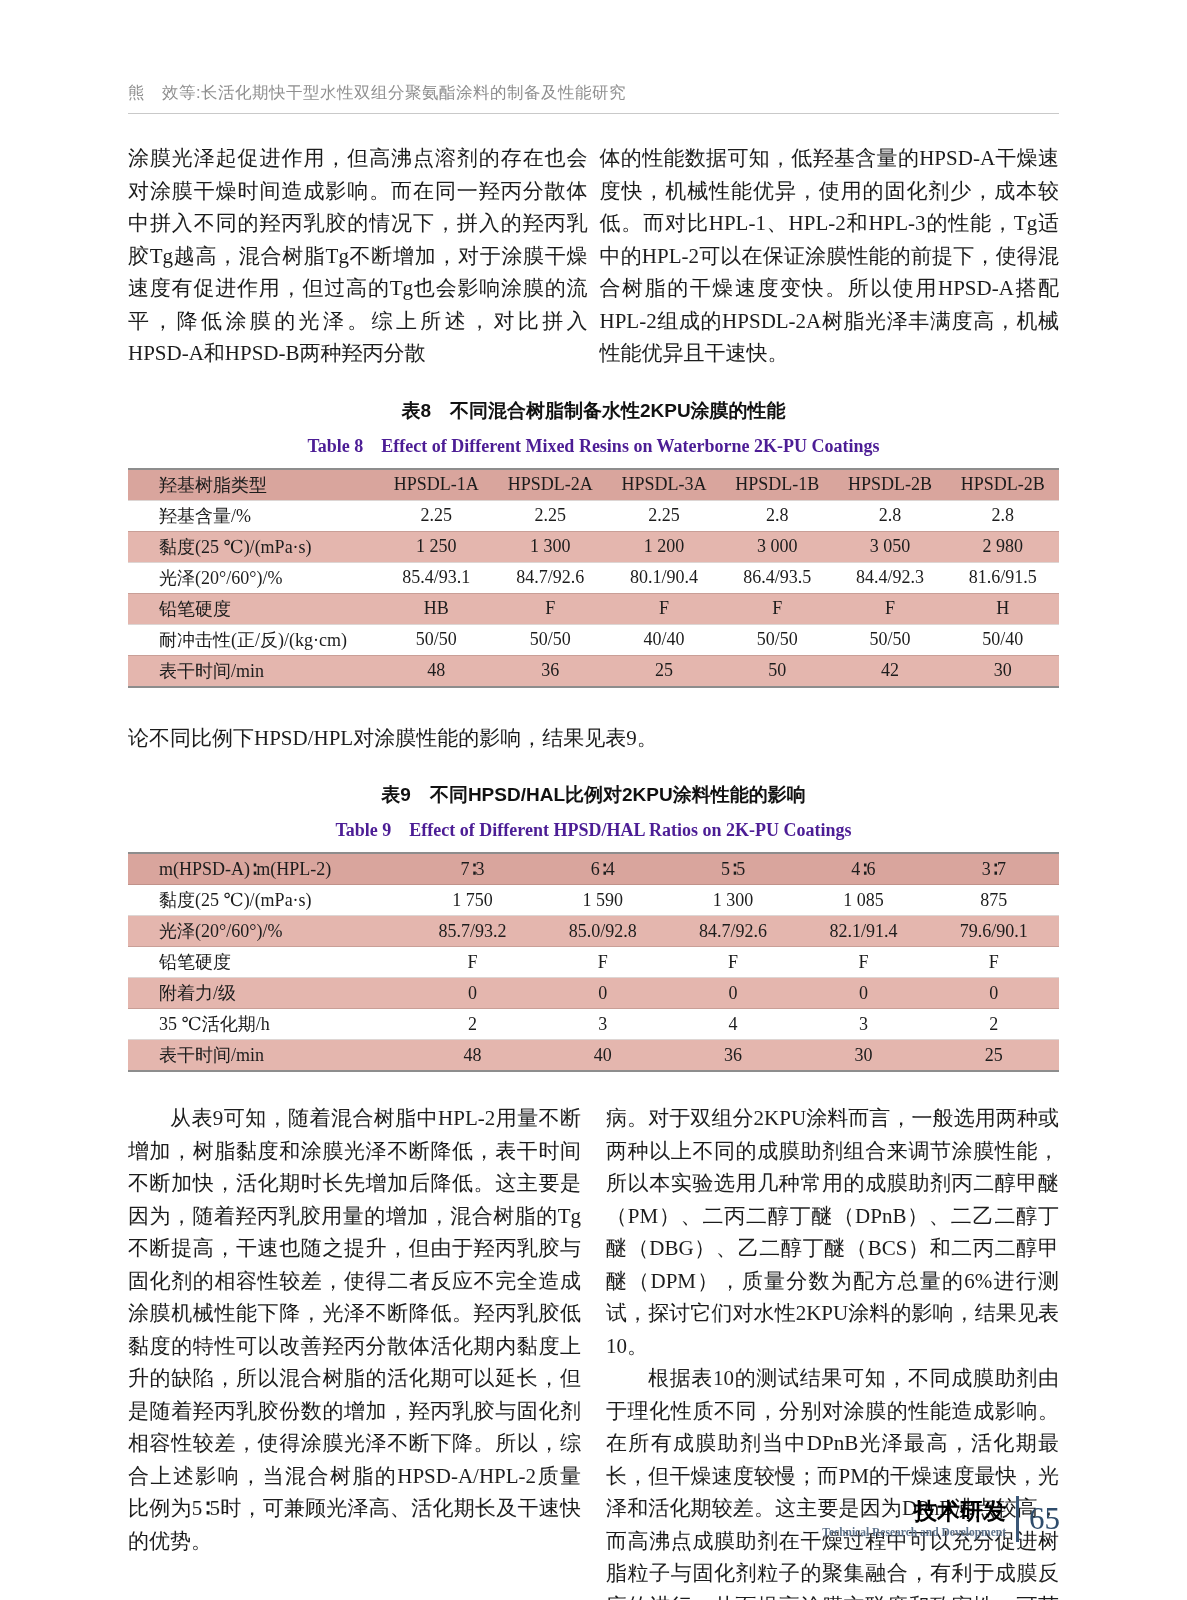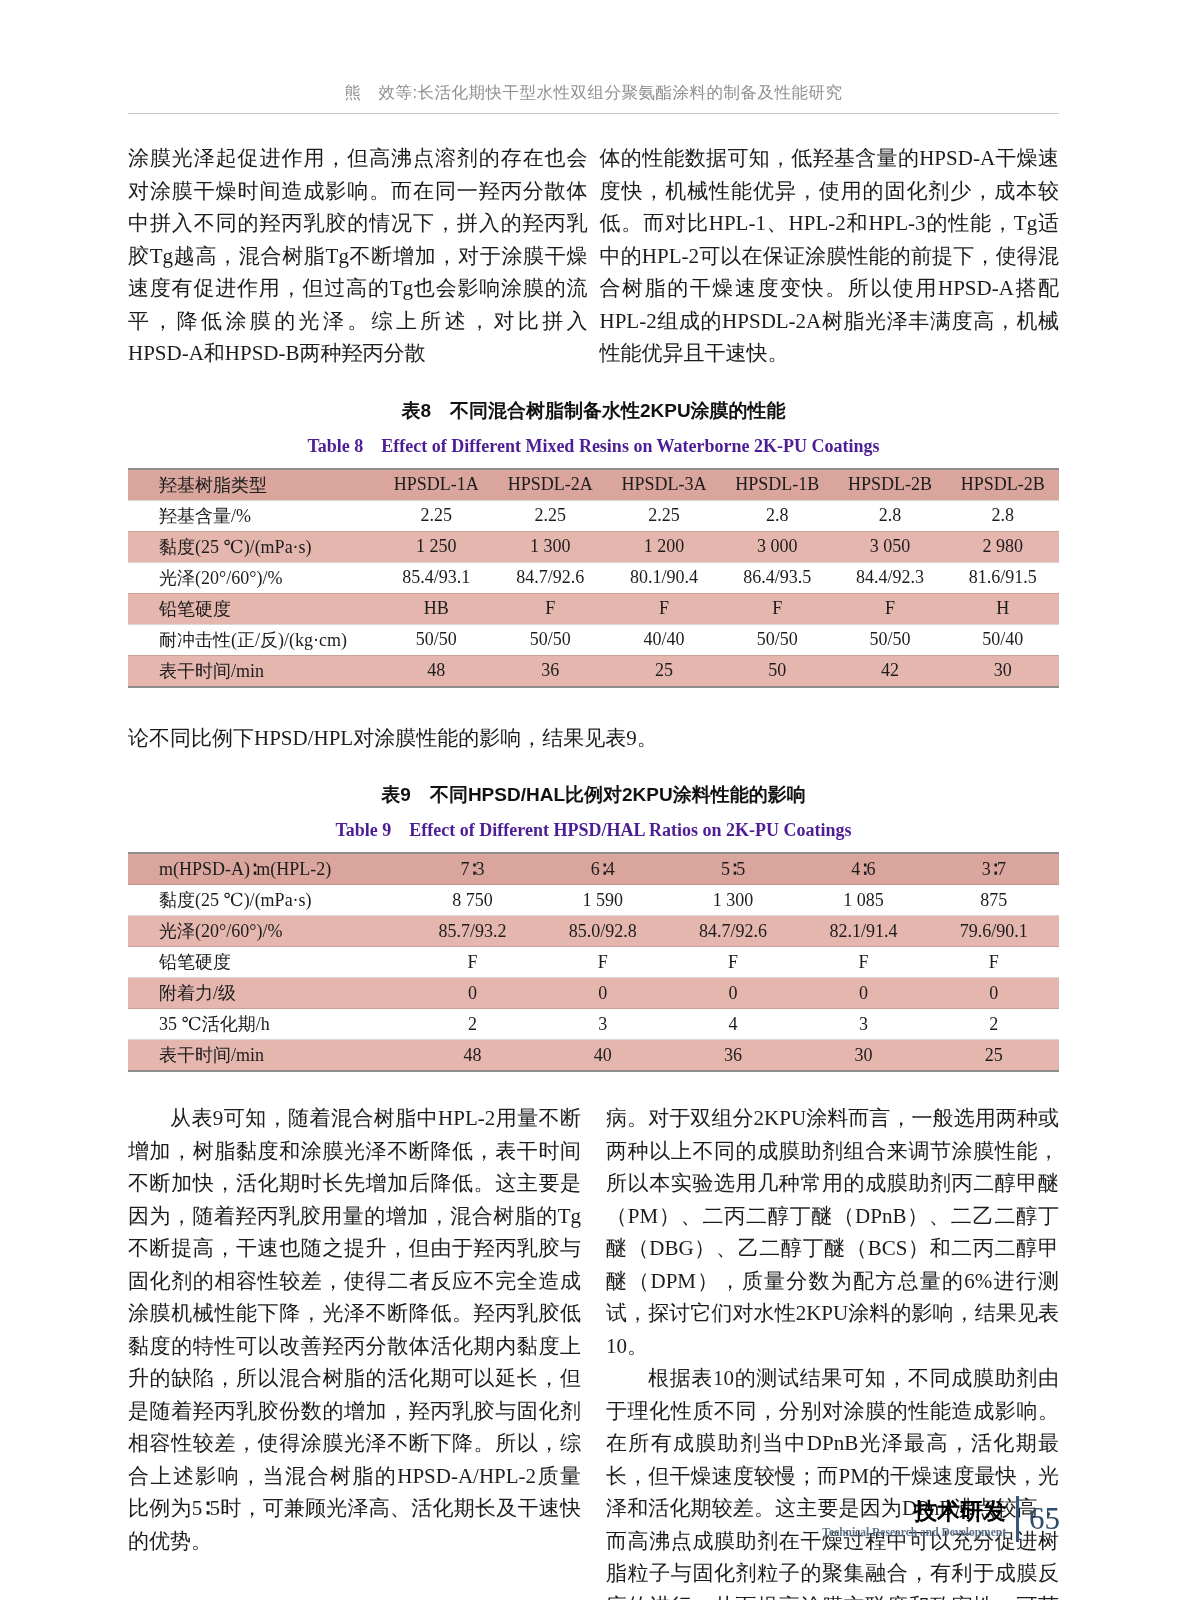--- a/index.html
+++ b/index.html
@@ -7,21 +7,21 @@
     position:relative;
     width:1187px;height:1600px;
     background:#ffffff;
     overflow:hidden;
     font-family:"Liberation Serif","DejaVu Serif",serif;
     color:#1c1c1c;
   }
   
   .running-head{
     margin:82px 128px 0 128px;
-    text-align:center;
+    text-align:left;
     font-family:"Liberation Sans","DejaVu Sans",sans-serif;
     font-size:16.5px;
     color:#8f8f8f;
     padding-bottom:9px;
     border-bottom:1px solid #c9c9c9;
     letter-spacing:.5px;
   }
   .content{margin:0 128px;}
   
   .twocol{display:flex;gap:25px;}
@@ -221,21 +221,21 @@
             <th>7∶3</th>
             <th>6∶4</th>
             <th>5∶5</th>
             <th>4∶6</th>
             <th>3∶7</th>
           </tr>
         </thead>
       <tbody>
           <tr>
             <td class="rowlabel">黏度(25 ℃)/(mPa·s)</td>
-            <td>8 750</td>
+            <td>1 750</td>
             <td>1 590</td>
             <td>1 300</td>
             <td>1 085</td>
             <td>875</td>
           </tr>
           <tr>
             <td class="rowlabel">光泽(20°/60°)/%</td>
             <td>85.7/93.2</td>
             <td>85.0/92.8</td>
             <td>84.7/92.6</td>

